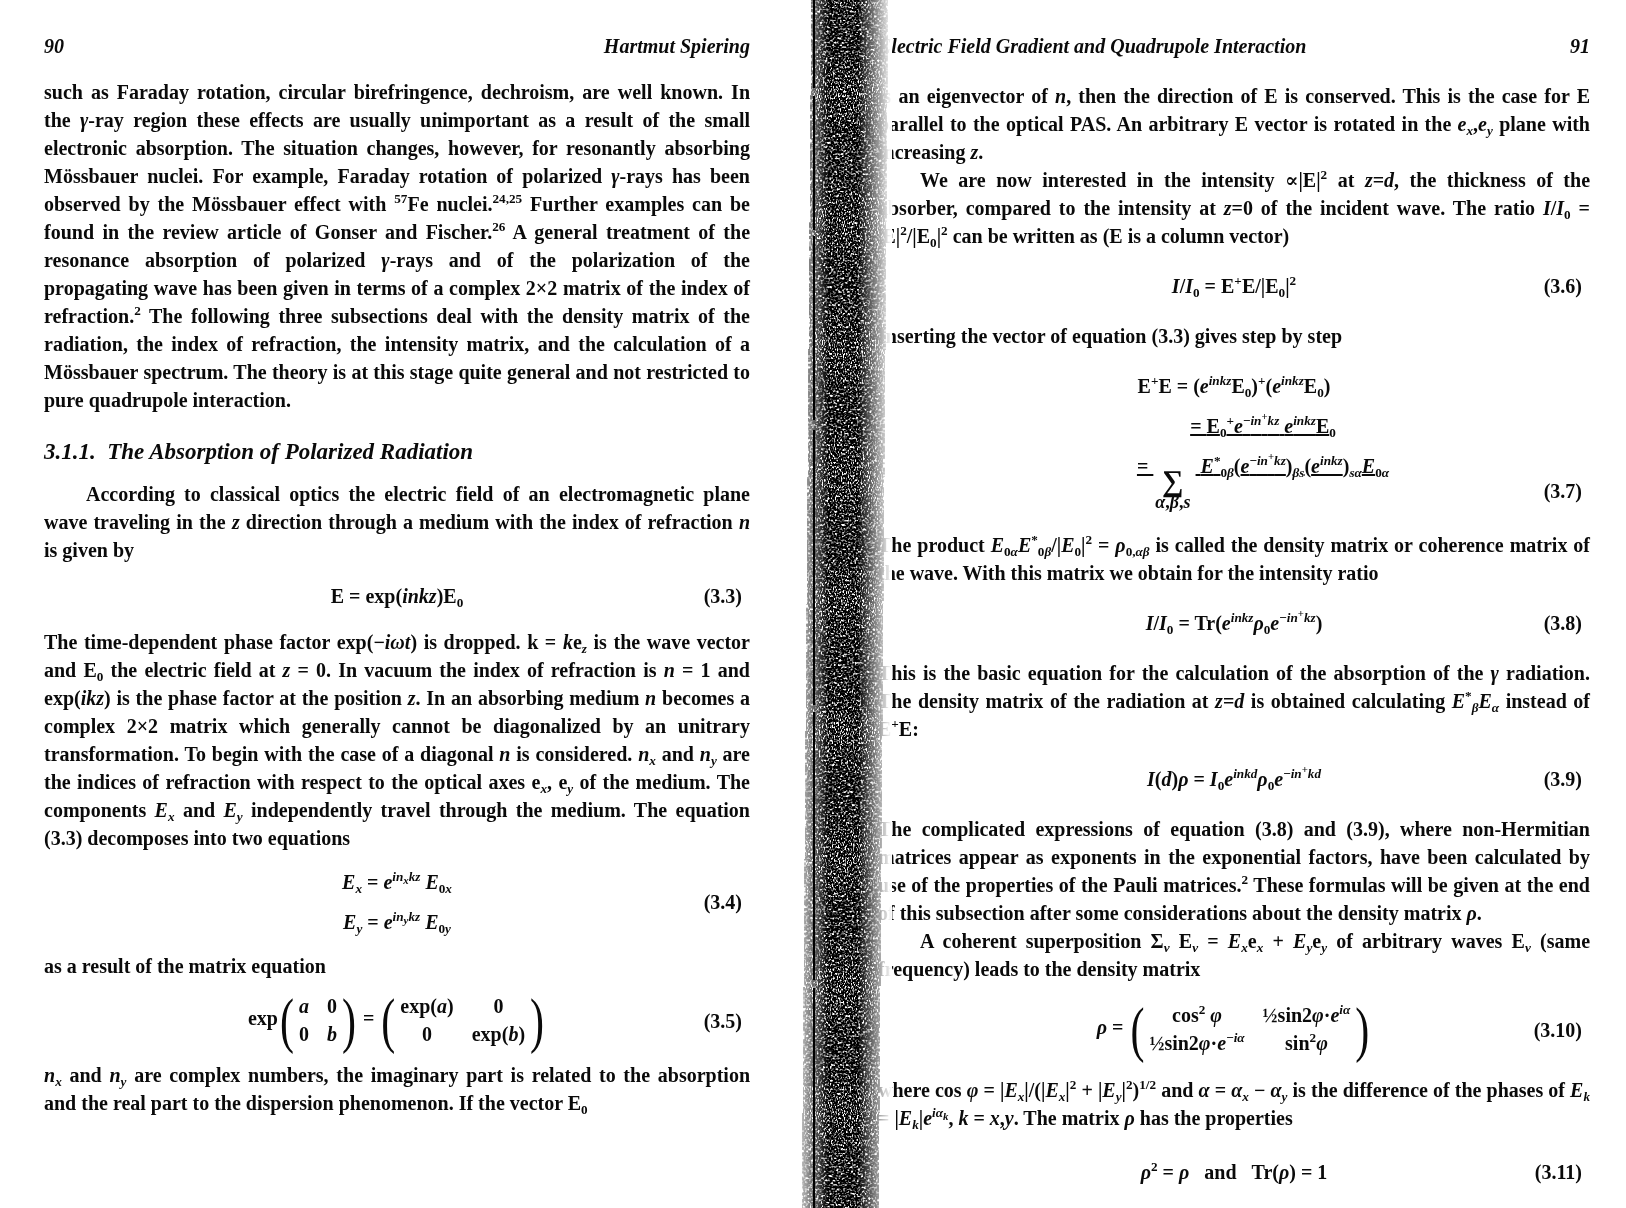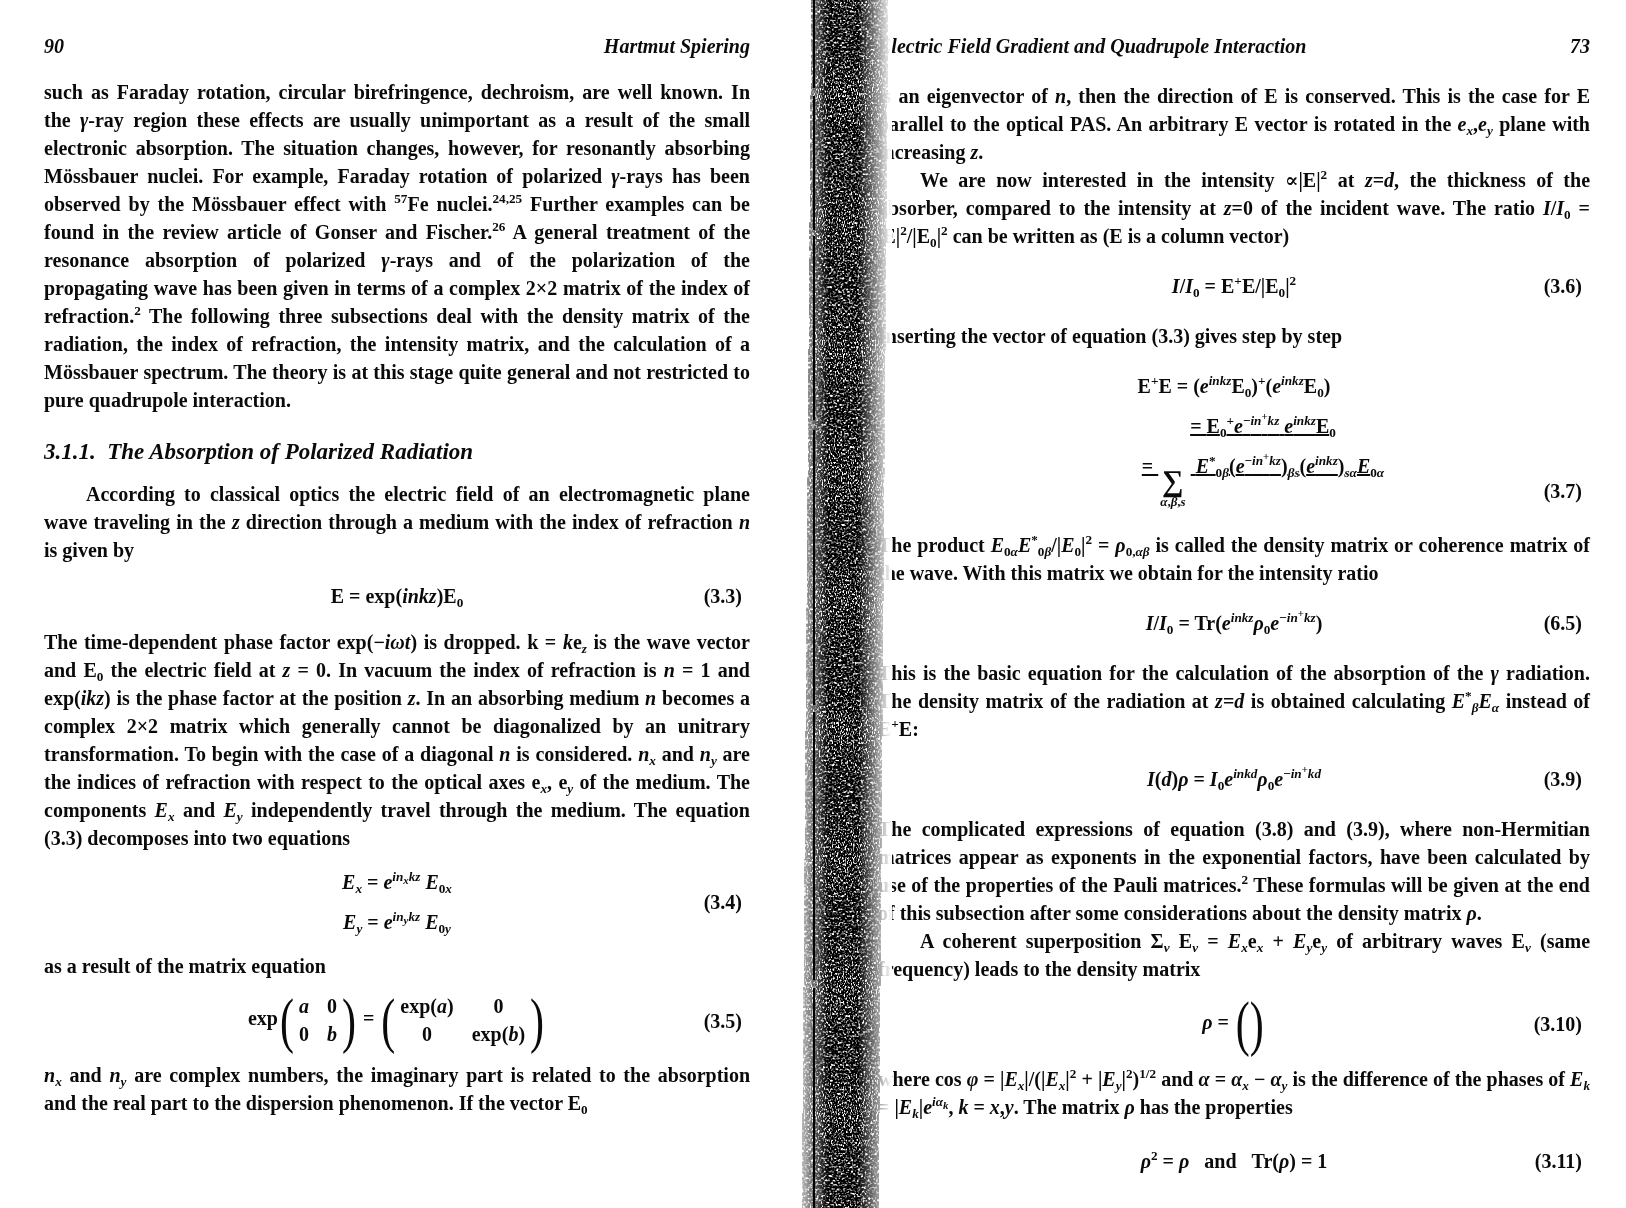--- a/index.html
+++ b/index.html
@@ -43,21 +43,21 @@
   sup sup, sup sub, sub sup{font-size:0.82em;}
   .mx{display:inline-flex;align-items:center;vertical-align:middle;margin:0 2px;}
   .mx .par{display:inline-block;font-size:42px;font-weight:normal;line-height:1;
     transform:scaleY(1.45);transform-origin:center;}
   .mx .cel{display:inline-grid;grid-template-columns:auto auto;column-gap:18px;row-gap:3px;
     padding:0 5px;text-align:center;line-height:1.25;}
   .mx .cel span{display:block;}
   .sum{display:inline-flex;flex-direction:column;align-items:center;
     vertical-align:-18px;margin:0 5px 0 2px;}
   .sum .sg{font-size:30px;line-height:28px;}
-  .sum .lm{font-size:13px;line-height:14px;}
+  .sum .lm{font-size:18px;line-height:14px;}
   .gutter{position:absolute;left:792px;top:0;width:100px;height:1208px;pointer-events:none;}
   .gutter svg{display:block;}
   .gutter-line{position:absolute;left:813px;top:0;width:2px;height:1208px;
     background:repeating-linear-gradient(to bottom,
       #000 0px 88px, rgba(0,0,0,0) 88px 96px,
       #000 96px 230px, rgba(0,0,0,0) 230px 236px,
       #000 236px 420px, rgba(0,0,0,0) 420px 430px,
       #000 430px 705px, rgba(0,0,0,0) 705px 712px,
       #000 712px 980px, rgba(0,0,0,0) 980px 988px,
       #000 988px 1208px);}
@@ -107,21 +107,21 @@
           <span class="par">)</span>
         </span></span>
     <span class="lab">(3.5)</span>
   </div>
   <p><i>n<sub>x</sub></i> and <i>n<sub>y</sub></i> are complex numbers, the imaginary part is related to the absorption and the real part to the dispersion phenomenon. If the vector <b>E</b><sub>0</sub></p>
 </div>
 
 <div class="page page-right">
   <div class="running">
     <span class="rh-title">Electric Field Gradient and Quadrupole Interaction</span>
-    <span class="rh-num">73</span>
+    <span class="rh-num">91</span>
   </div>
   <p id="rp1">is an eigenvector of <i>n</i>, then the direction of <b>E</b> is conserved. This is the case for <b>E</b> parallel to the optical PAS. An arbitrary <b>E</b> vector is rotated in the <i>e<sub>x</sub></i>,<i>e<sub>y</sub></i> plane with increasing <i>z</i>.</p>
   <p class="ind">We are now interested in the intensity ∝|<b>E</b>|<sup>2</sup> at <i>z</i>=<i>d</i>, the thickness of the absorber, compared to the intensity at <i>z</i>=0 of the incident wave. The ratio <i>I</i>/<i>I</i><sub>0</sub> = |<b>E</b>|<sup>2</sup>/|<b>E</b><sub>0</sub>|<sup>2</sup> can be written as (<b>E</b> is a column vector)</p>
   <div id="req36" class="eq">
     <span><i>I</i>/<i>I</i><sub>0</sub> = <b>E</b><sup>+</sup><b>E</b>/|<b>E</b><sub>0</sub>|<sup>2</sup></span>
     <span class="lab">(3.6)</span>
   </div>
   <p>Inserting the vector of equation (3.3) gives step by step</p>
   <div id="req37" class="eq lab-bottom">
     <span class="eq-lines">
@@ -130,32 +130,38 @@
       <span class="ln ind2" style="display:block">= <span class="sum">
             <span class="sg">∑</span>
             <span class="lm"><i>α</i>,<i>β</i>,<i>s</i></span>
           </span> <i>E</i><sup>*</sup><sub>0<i>β</i></sub>(<i>e</i><sup>−<i>in</i><sup>+</sup><i>kz</i></sup>)<sub><i>βs</i></sub>(<i>e</i><sup><i>inkz</i></sup>)<sub><i>sα</i></sub><i>E</i><sub>0<i>α</i></sub></span>
     </span>
     <span class="lab">(3.7)</span>
   </div>
   <p>The product <i>E</i><sub>0<i>α</i></sub><i>E</i><sup>*</sup><sub>0<i>β</i></sub>/|<i>E</i><sub>0</sub>|<sup>2</sup> = <i>ρ</i><sub>0,<i>αβ</i></sub> is called the density matrix or coherence matrix of the wave. With this matrix we obtain for the intensity ratio</p>
   <div id="req38" class="eq">
     <span><i>I</i>/<i>I</i><sub>0</sub> = Tr(<i>e</i><sup><i>inkz</i></sup><i>ρ</i><sub>0</sub><i>e</i><sup>−<i>in</i><sup>+</sup><i>kz</i></sup>)</span>
-    <span class="lab">(6.5)</span>
+    <span class="lab">(3.8)</span>
   </div>
   <p>This is the basic equation for the calculation of the absorption of the <i>γ</i> radiation. The density matrix of the radiation at <i>z</i>=<i>d</i> is obtained calculating <i>E</i><sup>*</sup><sub><i>β</i></sub><i>E<sub>α</sub></i> instead of <b>E</b><sup>+</sup><b>E</b>:</p>
   <div id="req39" class="eq">
     <span><i>I</i>(<i>d</i>)<i>ρ</i> = <i>I</i><sub>0</sub><i>e</i><sup><i>inkd</i></sup><i>ρ</i><sub>0</sub><i>e</i><sup>−<i>in</i><sup>+</sup><i>kd</i></sup></span>
     <span class="lab">(3.9)</span>
   </div>
   <p>The complicated expressions of equation (3.8) and (3.9), where non-Hermitian matrices appear as exponents in the exponential factors, have been calculated by use of the properties of the Pauli matrices.<sup>2</sup> These formulas will be given at the end of this subsection after some considerations about the density matrix <i>ρ</i>.</p>
   <p class="ind">A coherent superposition Σ<sub><i>ν</i></sub> <b>E</b><sub><i>ν</i></sub> = <i>E<sub>x</sub></i><b>e</b><sub><i>x</i></sub> + <i>E<sub>y</sub></i><b>e</b><sub><i>y</i></sub> of arbitrary waves <b>E</b><sub><i>ν</i></sub> (same frequency) leads to the density matrix</p>
   <div id="req310" class="eq">
     <span><i>ρ</i> = <span class="mx">
           <span class="par">(</span>
+          <span class="cel">
+            <span>cos<sup>2</sup> <i>φ</i></span>
+            <span>½sin2<i>φ</i>·<i>e</i><sup><i>iα</i></sup></span>
+            <span>½sin2<i>φ</i>·<i>e</i><sup>−<i>iα</i></sup></span>
+            <span>sin<sup>2</sup><i>φ</i></span>
+          </span>
           <span class="par">)</span>
         </span></span>
     <span class="lab">(3.10)</span>
   </div>
   <p>where cos <i>φ</i> = |<i>E<sub>x</sub></i>|/(|<i>E<sub>x</sub></i>|<sup>2</sup> + |<i>E<sub>y</sub></i>|<sup>2</sup>)<sup>1/2</sup> and <i>α</i> = <i>α<sub>x</sub></i> − <i>α<sub>y</sub></i> is the difference of the phases of <i>E<sub>k</sub></i> = |<i>E<sub>k</sub></i>|<i>e</i><sup><i>iα<sub>k</sub></i></sup>, <i>k</i> = <i>x</i>,<i>y</i>. The matrix <i>ρ</i> has the properties</p>
   <div id="req311" class="eq">
     <span><i>ρ</i><sup>2</sup> = <i>ρ</i>&nbsp;&nbsp;&nbsp;and&nbsp;&nbsp;&nbsp;Tr(<i>ρ</i>) = 1</span>
     <span class="lab">(3.11)</span>
   </div>
 </div>

